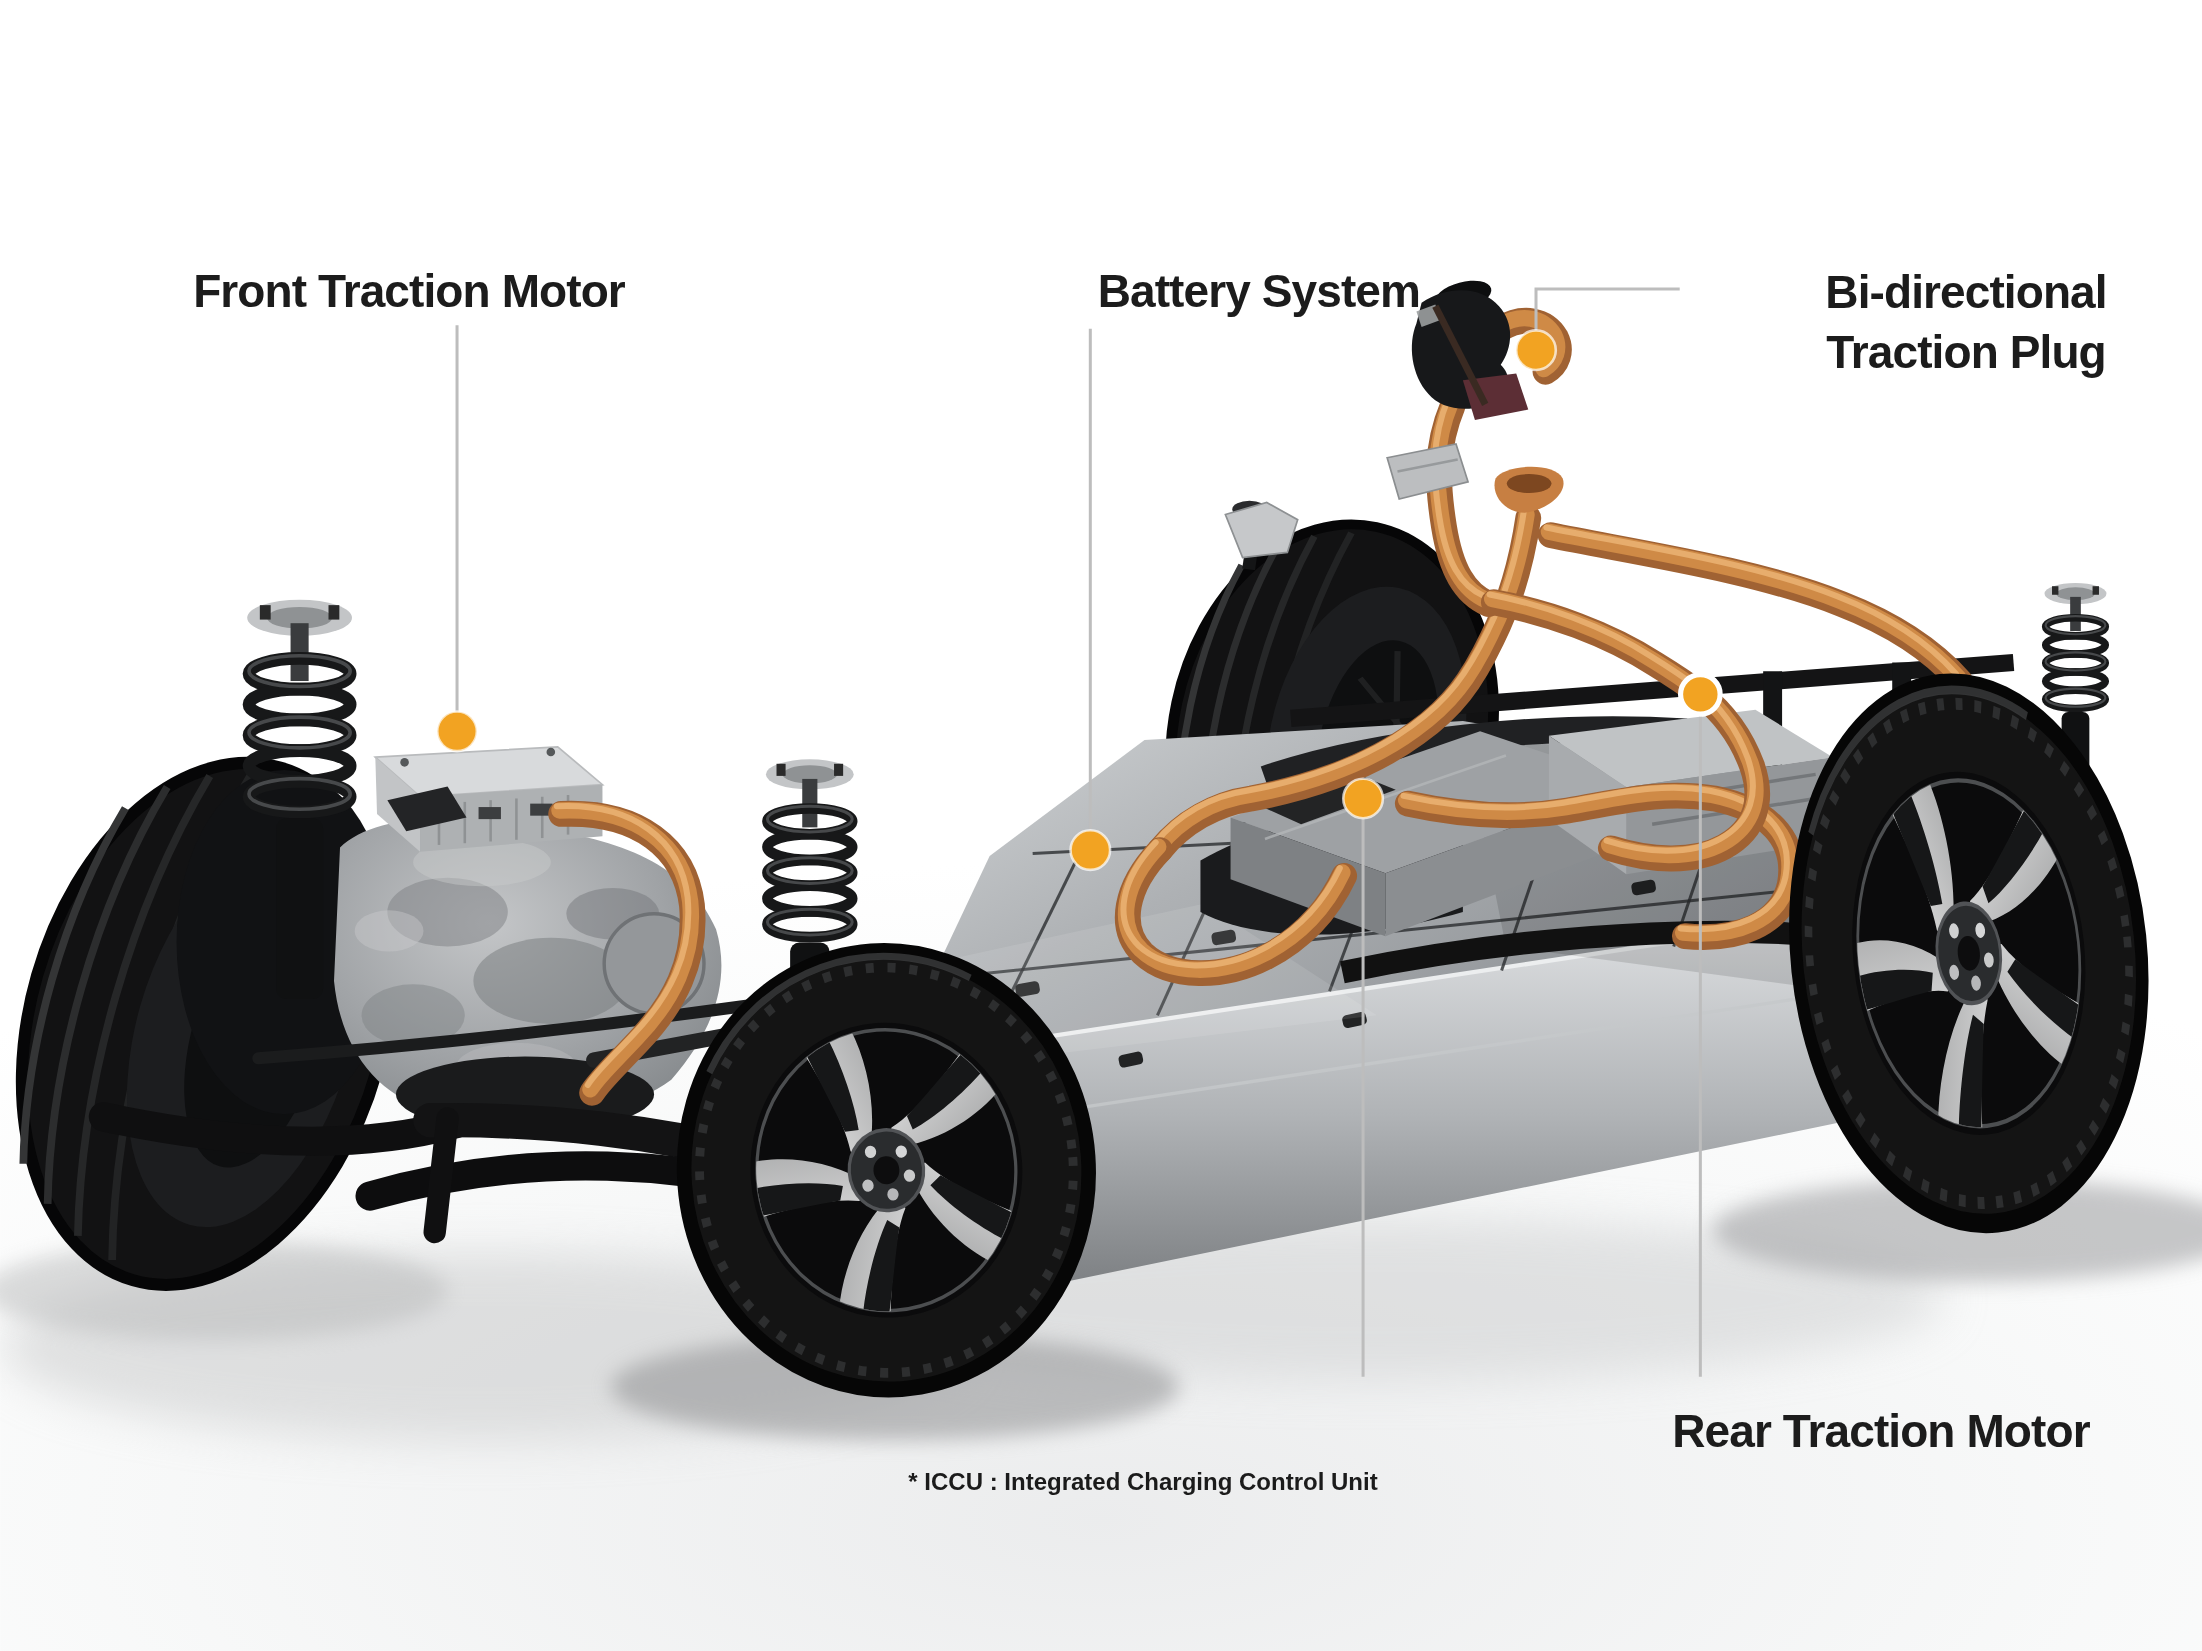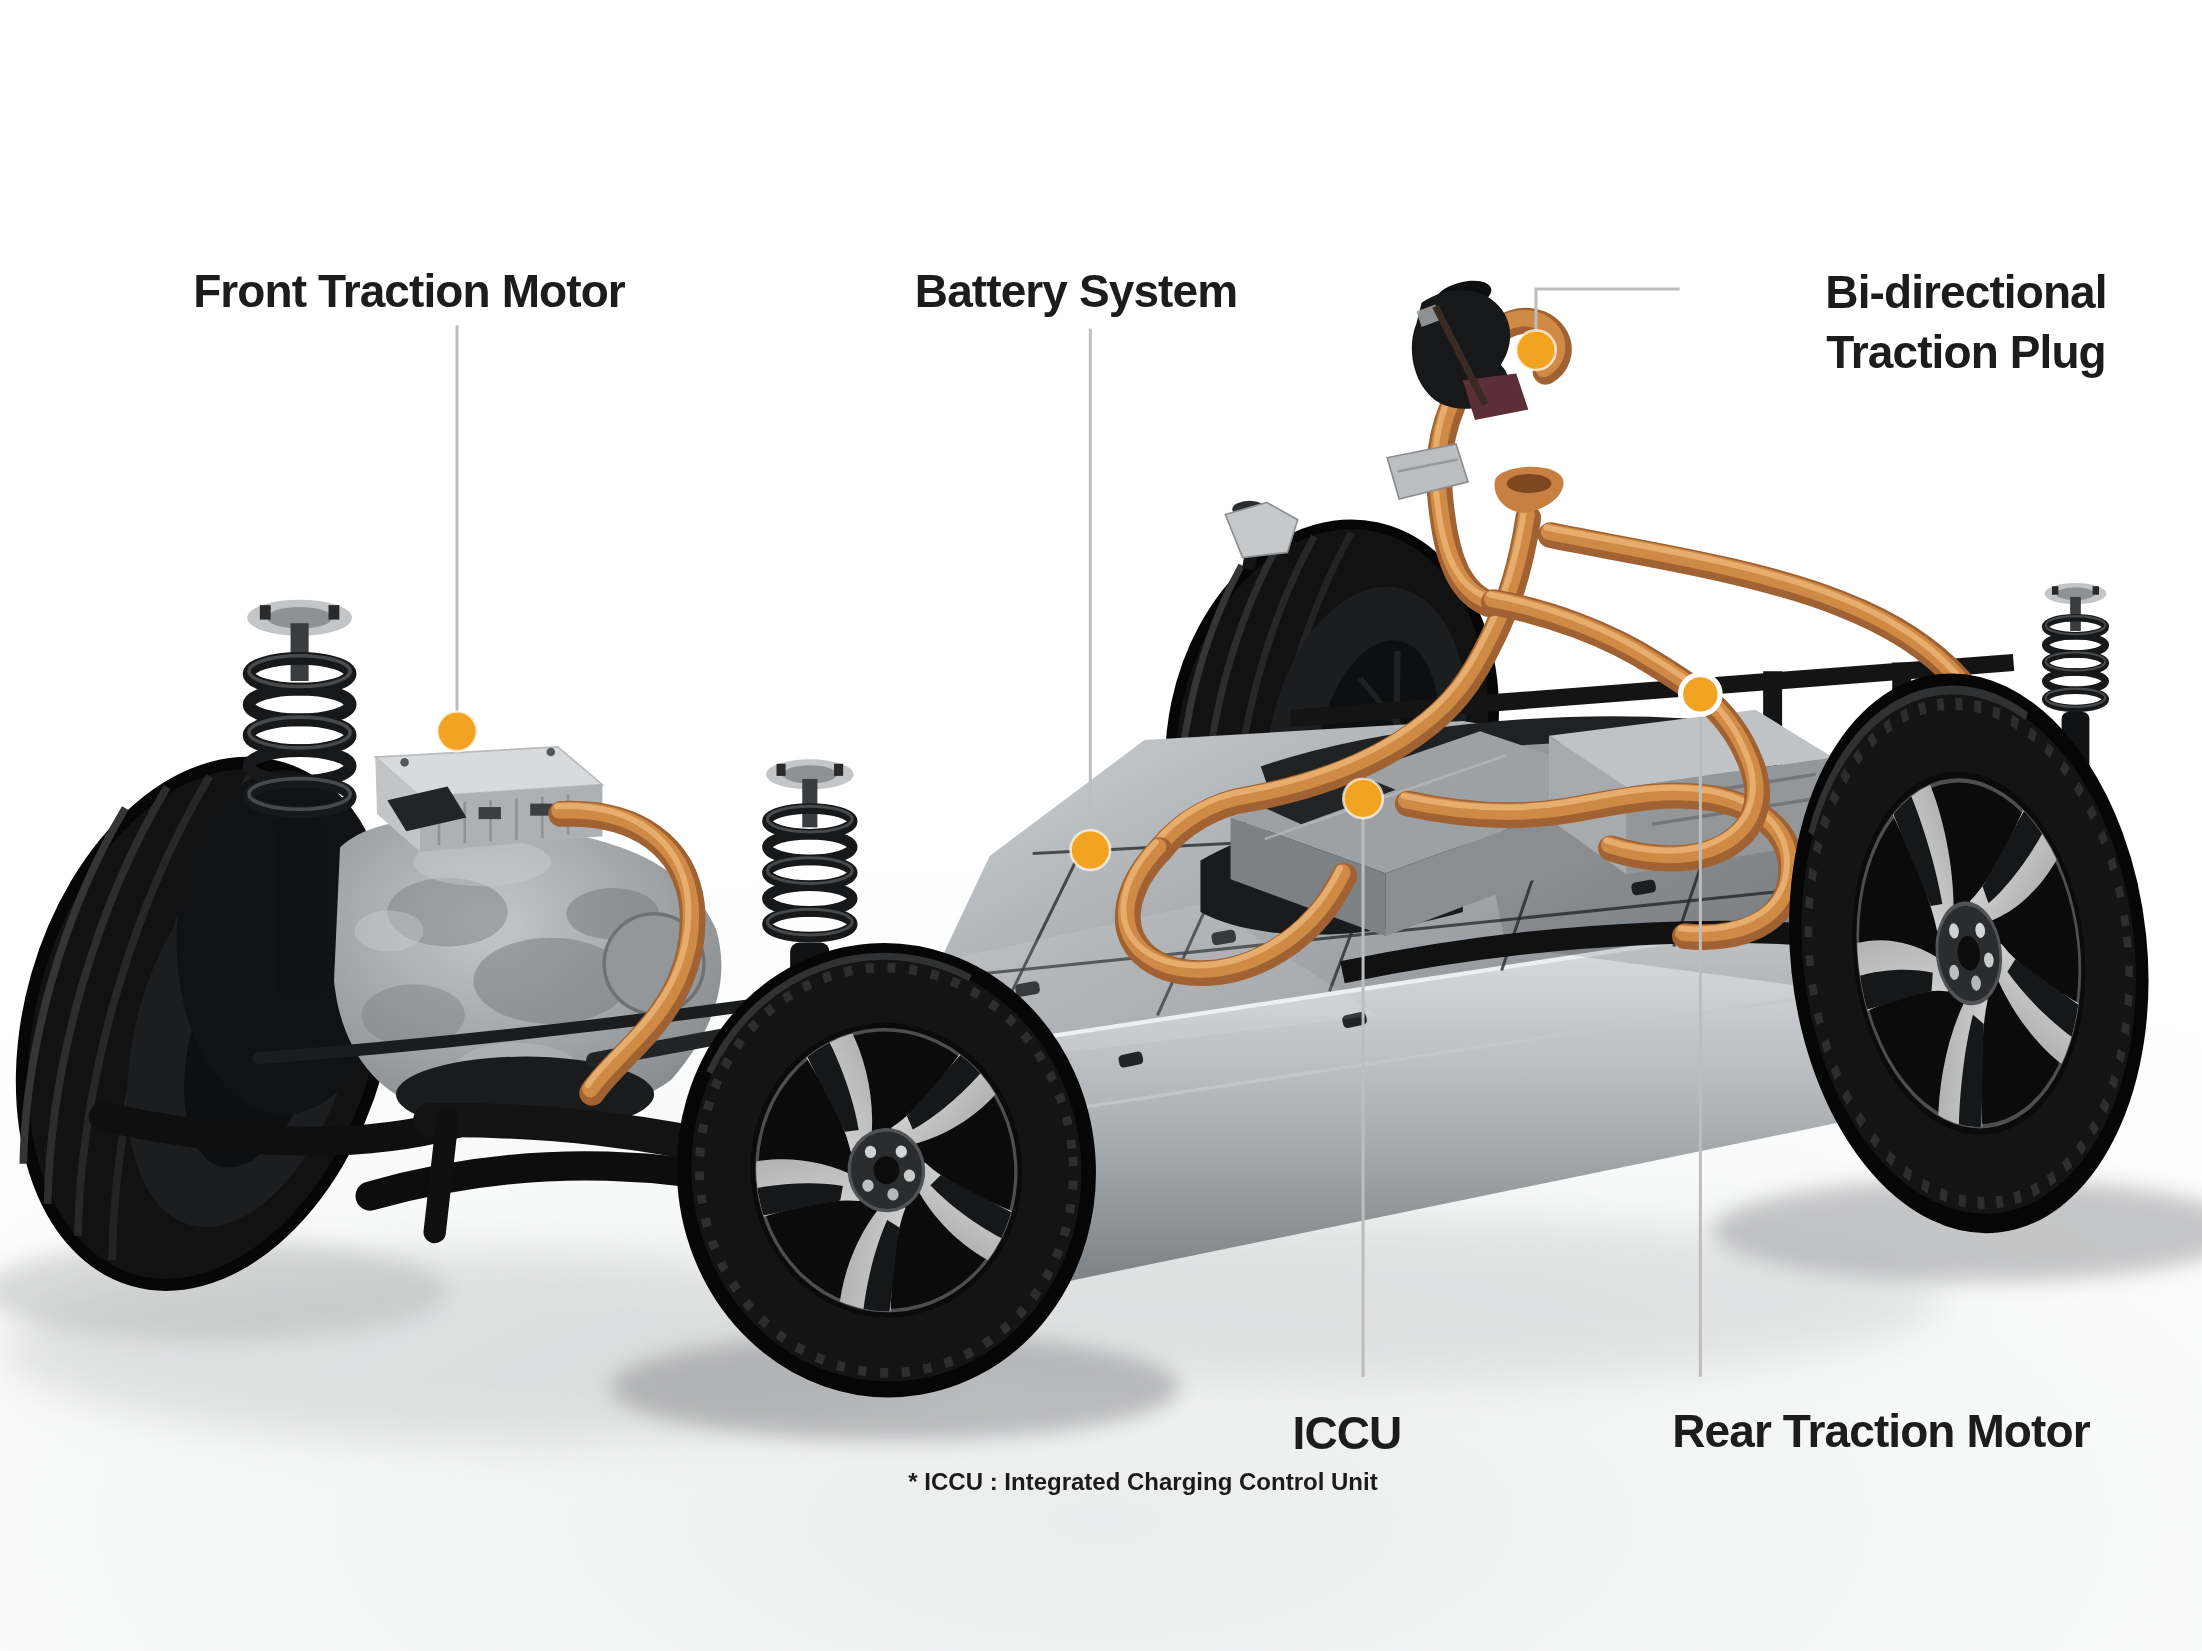--- a/index.html
+++ b/index.html
@@ -307,23 +307,22 @@
       <circle cx="1584" cy="928" r="23" stroke="#ffffff" stroke-width="3" stroke-opacity=".7" fill="#F2A322"></circle>
     </g>
     <g>
       <line class="callout-line" x1="1976" y1="830" x2="1976" y2="1600"></line>
       <circle cx="1976" cy="807" r="23" stroke="#ffffff" stroke-width="6" fill="#F2A322"></circle>
     </g>
   </svg>
 
   <div class="label" style="left:65px;top:262px;width:688px;">Front Traction Motor</div>
 
-  <div class="label" style="left:732px;top:262px;width:688px;">Battery System</div>
+  <div class="label" style="left:732px;top:262px;width:688px;text-align:right;">Battery System</div>
 
   <div class="label" style="left:1751px;top:263px;width:430px;">Bi-directional Traction Plug</div>
 
-  <div class="label" style="left:1175px;top:1404px;width:344px;">ICCU</div>
 
   <div class="label" style="left:1537px;top:1402px;width:688px;">Rear Traction Motor</div>
 
   <div class="footnote" style="left:799px;top:1468px;width:688px;">* ICCU : Integrated Charging Control Unit</div>
 </div>
 
 
 </body></html>

